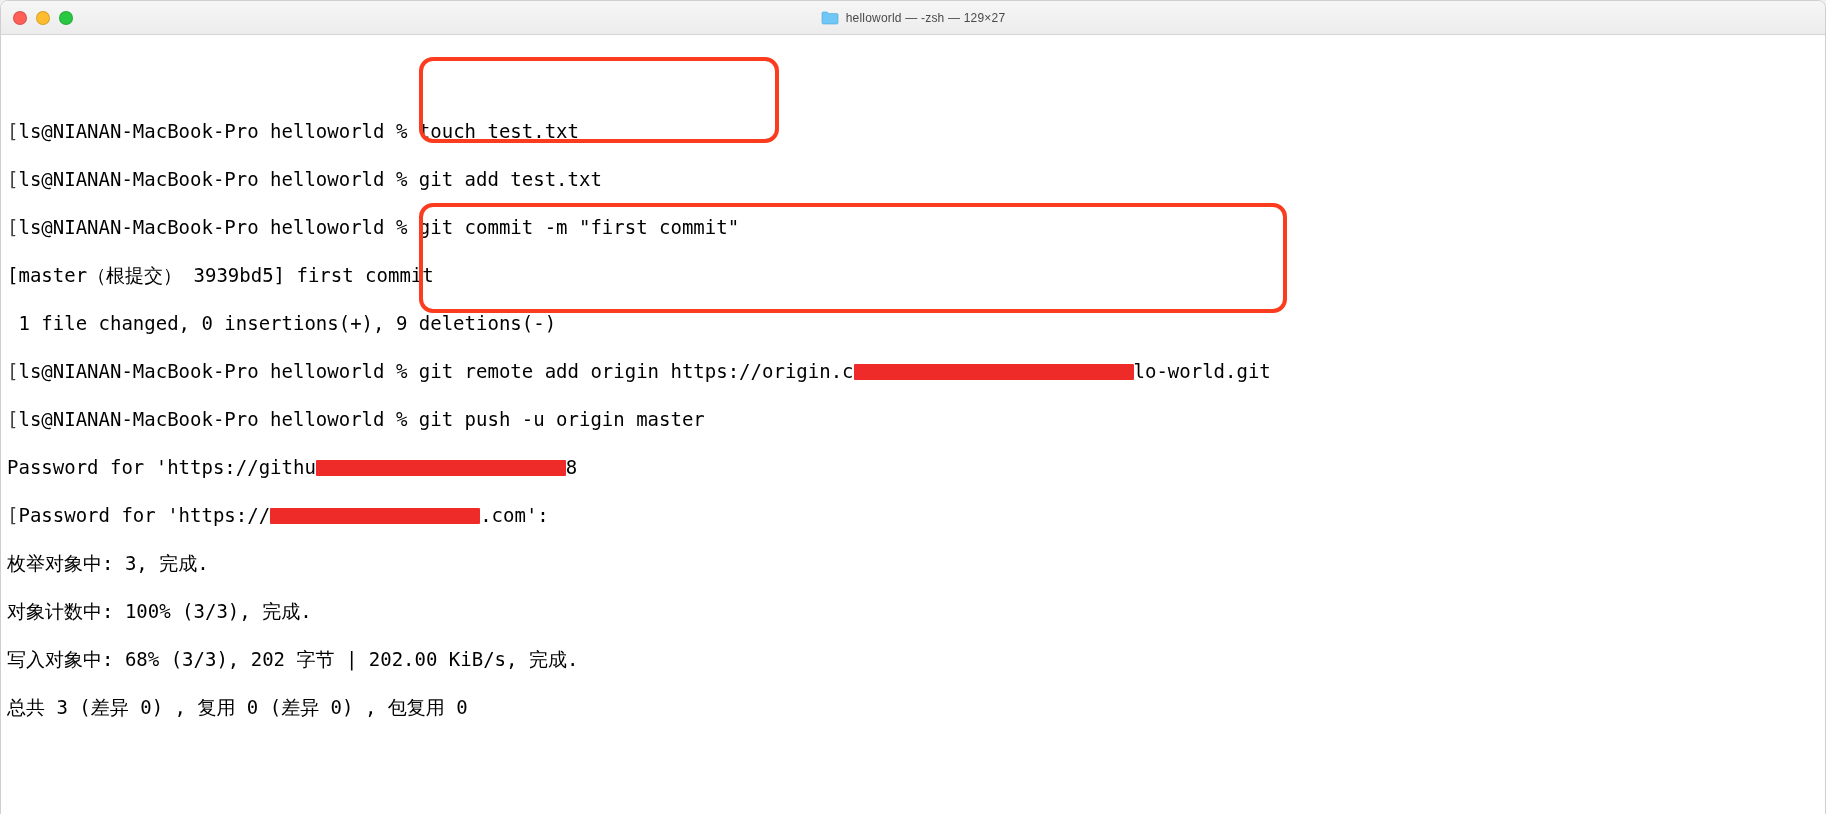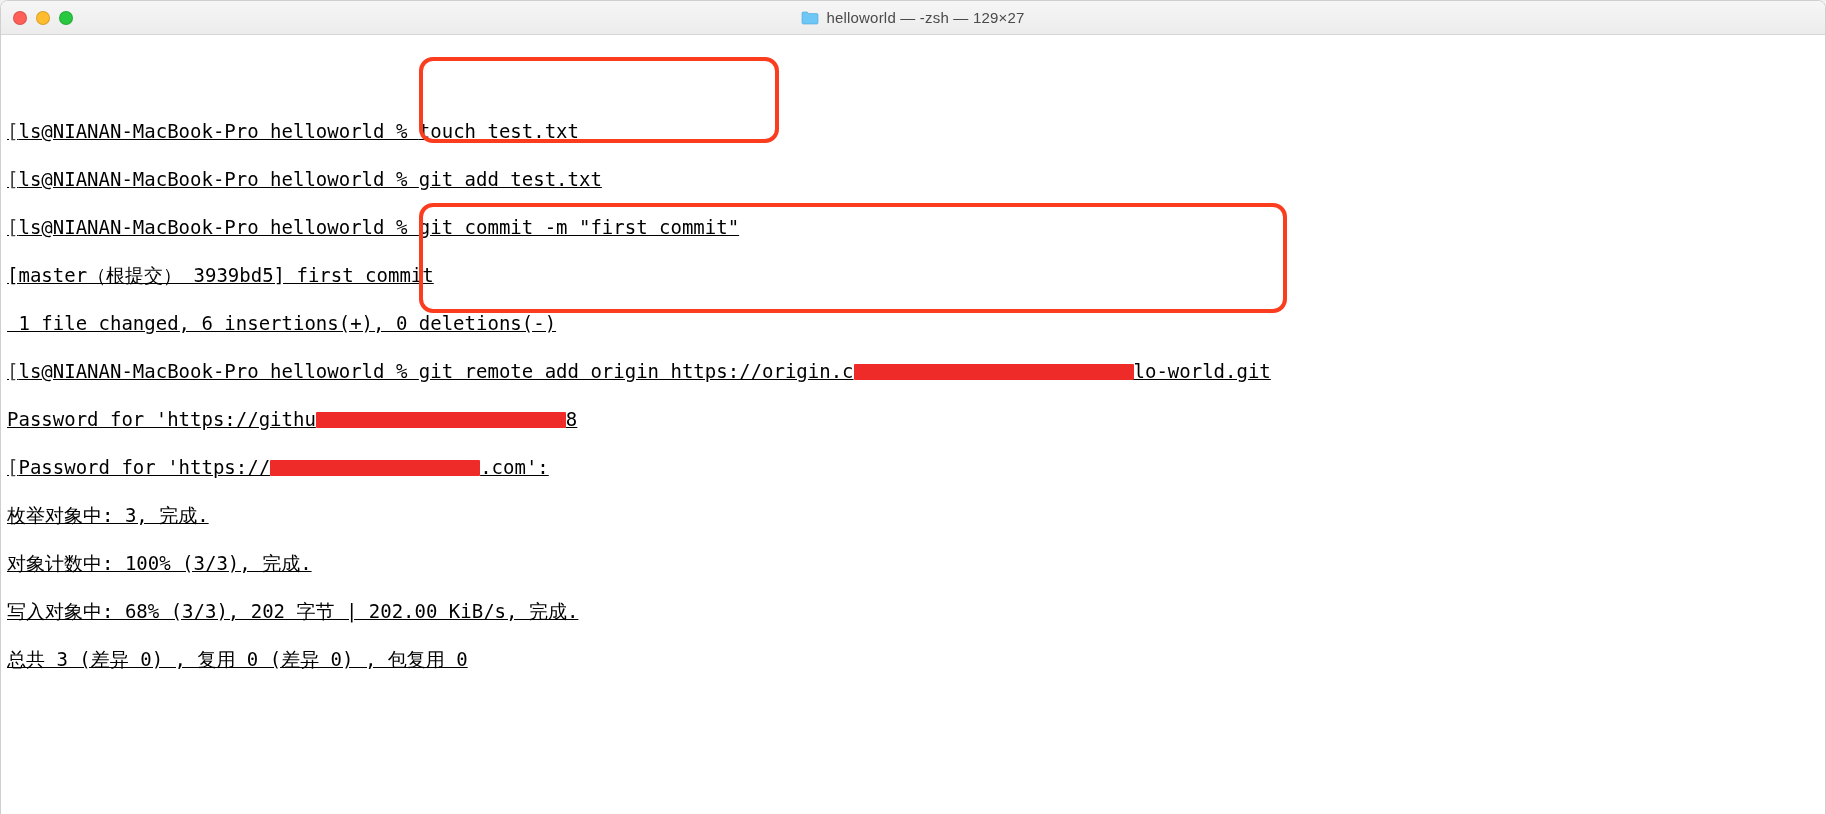--- a/index.html
+++ b/index.html
@@ -43,35 +43,35 @@
     position: absolute;
     left: 0; right: 0;
     display: flex;
     align-items: center;
     justify-content: center;
     gap: 7px;
     pointer-events: none;
   }
   .folder-icon svg { display:block; }
   .window-title {
-    font-size: 15px;
+    font-size: 12px;
     color: #4a4a4a;
     letter-spacing: 0.2px;
   }
   .terminal {
     position: relative;
     font-family: "Menlo", "SF Mono", "Monaco", Consolas, monospace;
     font-size: 19px;
     line-height: 24px;
     padding: 12px 6px 40px 6px;
     color: #000;
     white-space: pre;
     min-height: 740px;
   }
-  .line { display:block; height:24px; white-space: pre; text-decoration: underline; }
+  .line { display:block; height:24px; white-space: pre; }
   .bracket { color:#444; }
   .redband {
     display: inline-block;
     height: 16px;
     background: #ee2b28;
     vertical-align: -2px;
     border-radius: 1px;
   }
   .highlight-box {
     position:absolute;
@@ -100,22 +100,23 @@
       <span class="window-title">helloworld — -zsh — 129×27</span>
     </div>
   </div>
 
   <div class="terminal">
 <span class="line"></span>
 <span class="line"><span class="bracket">[</span><span>ls@NIANAN-MacBook-Pro helloworld % </span><span>touch test.txt</span></span>
 <span class="line"><span class="bracket">[</span><span>ls@NIANAN-MacBook-Pro helloworld % </span><span>git add test.txt</span></span>
 <span class="line"><span class="bracket">[</span><span>ls@NIANAN-MacBook-Pro helloworld % </span><span>git commit -m "first commit"</span></span>
 <span class="line">[master（根提交） 3939bd5] first commit</span>
-<span class="line"> 1 file changed, 6 insertions(+), 0 deletions(-)</span>
+<span class="line"> 1 file changed, 0 insertions(+), 9 deletions(-)</span>
 <span class="line"><span class="bracket">[</span><span>ls@NIANAN-MacBook-Pro helloworld % </span><span>git remote add origin https://origin.c</span><span class="redband" style="width:280px"></span><span>lo-world.git</span></span>
+<span class="line"><span class="bracket">[</span><span>ls@NIANAN-MacBook-Pro helloworld % </span><span>git push -u origin master</span></span>
 <span class="line"><span>Password for 'https://githu</span><span class="redband" style="width:250px"></span><span>8</span></span>
 <span class="line"><span class="bracket">[</span><span>Password for 'https://</span><span class="redband" style="width:210px"></span><span>.com':</span></span>
 <span class="line">枚举对象中: 3, 完成.</span>
 <span class="line">对象计数中: 100% (3/3), 完成.</span>
 <span class="line">写入对象中: 68% (3/3), 202 字节 | 202.00 KiB/s, 完成.</span>
 <span class="line">总共 3 (差异 0) , 复用 0 (差异 0) , 包复用 0</span>
 
 
 
 

